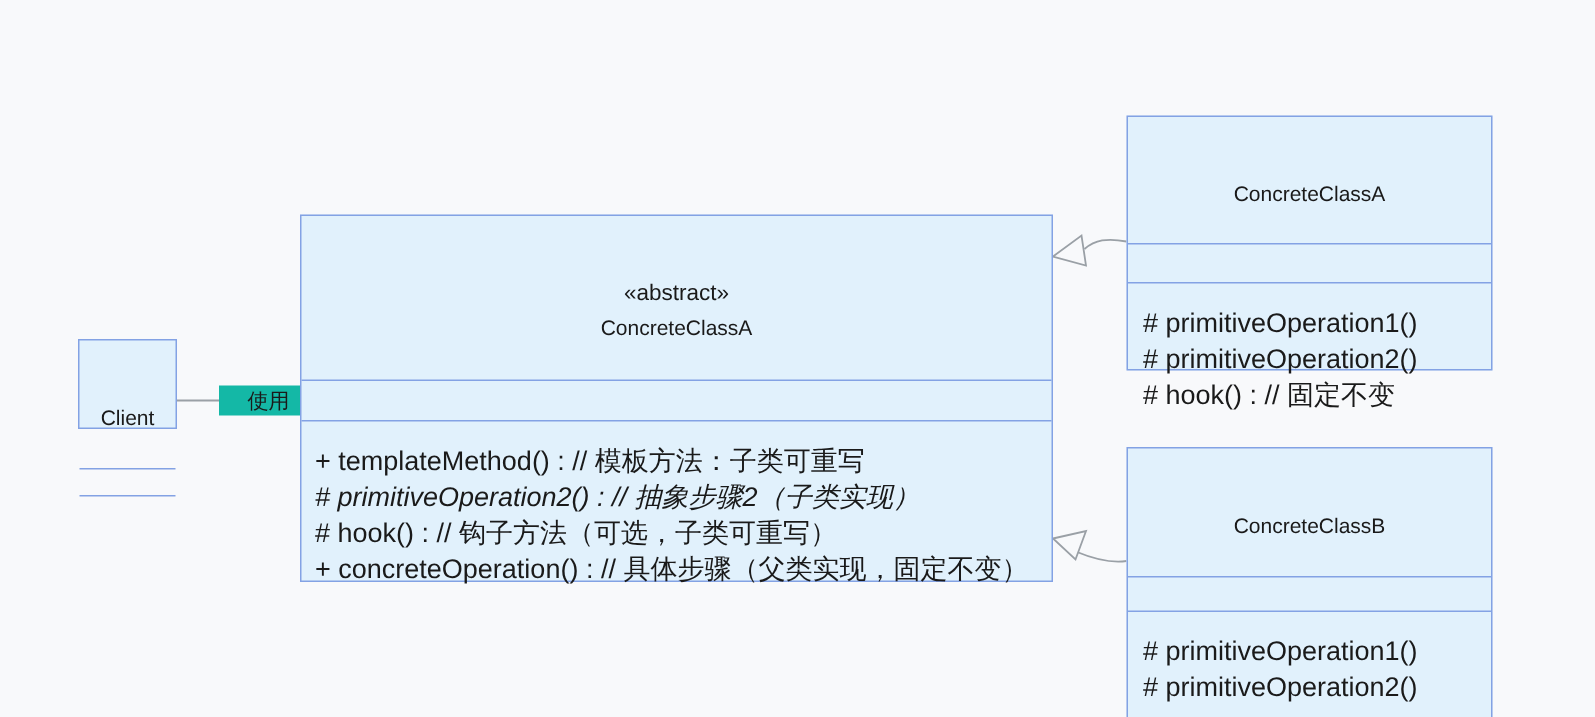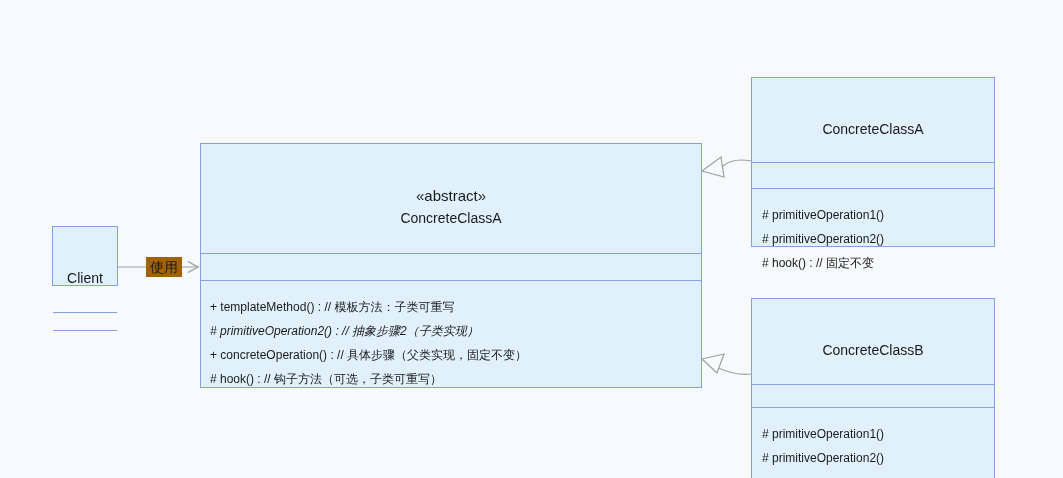--- a/index.html
+++ b/index.html
@@ -33,21 +33,21 @@
     font-size:14px;font-weight:400;text-align:center;line-height:23px;
   }
   .node .stereotype{
     font-size:15px;text-align:center;line-height:23px;
   }
   .compartment{
     border-top:1px solid #83a2e4;
     box-sizing:border-box;
   }
   .ops{
-    font-size:12px;
+    font-size:18px;
     line-height:24px;
   }
   .ops .m{white-space:nowrap;}
   .ops .italic{font-style:italic;}
   
   .client{left:52px;top:226px;width:66px;height:60px;}
   .client .header{height:45px;}
   .client .attrs{height:18px;}
   .client .opsEmpty{height:18px;}
 
@@ -64,22 +64,22 @@
   .concreteB{left:751px;top:298px;width:244px;height:190px;}
   .concreteB .header{height:45px;}
   .concreteB .attrs{height:23px;}
   .concreteB .ops{height:76px;padding:14px 8px 0 10px;}
 
   
   .edge-label{
     position:absolute;
     left:146px;top:257px;
     font-size:14px;
-    background:#a16207;
-    padding:0 4px;
+    background:#14b8a6;
+    padding:0 19px;
     line-height:20px;
   }
 </style>
 </head>
 <body>
 
 <div class="canvas">
 
   <svg class="edges" viewBox="0 0 1063 478">
 
@@ -105,22 +105,22 @@
 
   <div class="node abstract">
     <div class="header">
       <div class="stereotype">«abstract»</div>
       <div class="name">ConcreteClassA</div>
     </div>
     <div class="compartment attrs"></div>
     <div class="compartment ops">
       <div class="m">+ templateMethod() : // 模板方法：子类可重写</div>
       <div class="m italic"># primitiveOperation2() : // 抽象步骤2（子类实现）</div>
+      <div class="m"># hook() : // 钩子方法（可选，子类可重写）</div>
       <div class="m">+ concreteOperation() : // 具体步骤（父类实现，固定不变）</div>
-      <div class="m"># hook() : // 钩子方法（可选，子类可重写）</div>
     </div>
   </div>
 
   <div class="node concreteA">
     <div class="header">
       <div class="name">ConcreteClassA</div>
     </div>
     <div class="compartment attrs"></div>
     <div class="compartment ops">
       <div class="m"># primitiveOperation1()</div>

